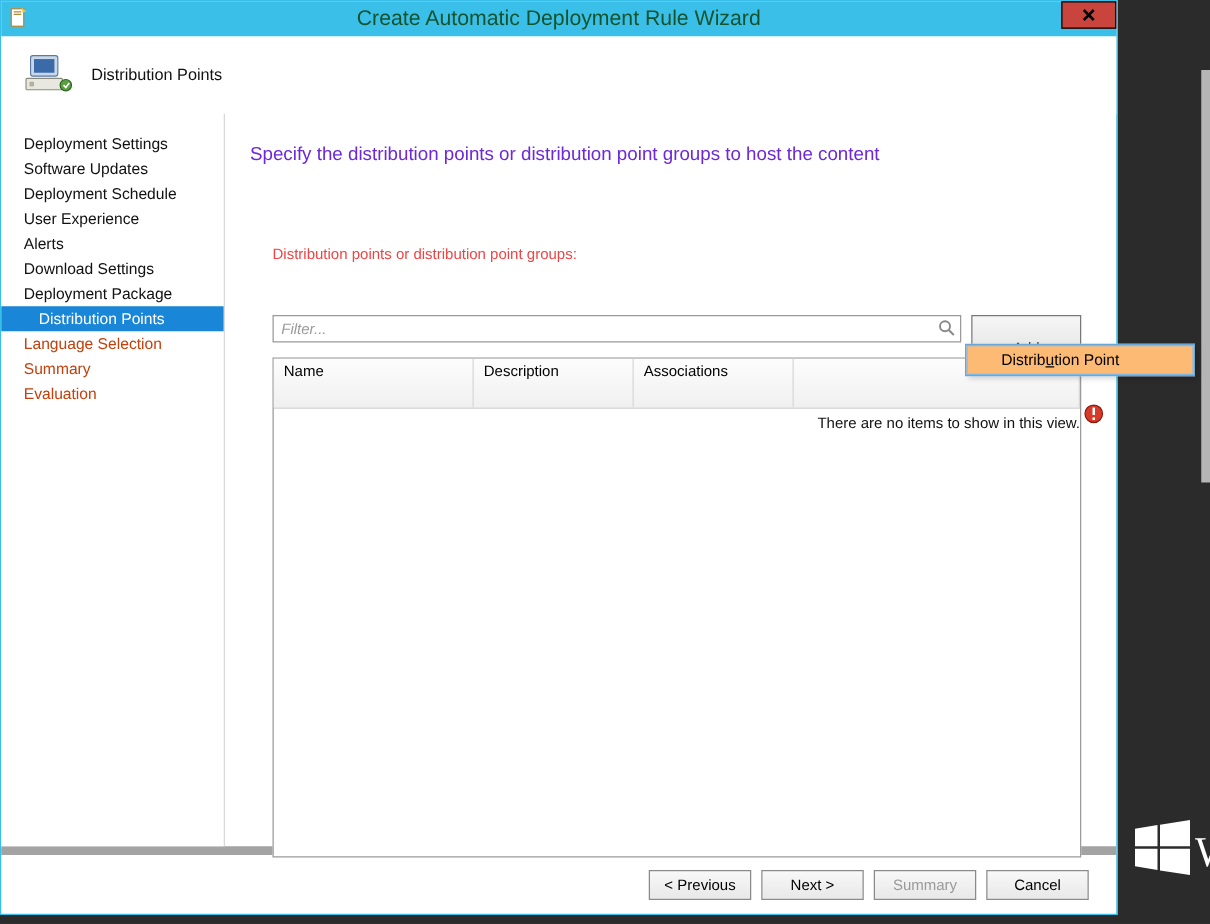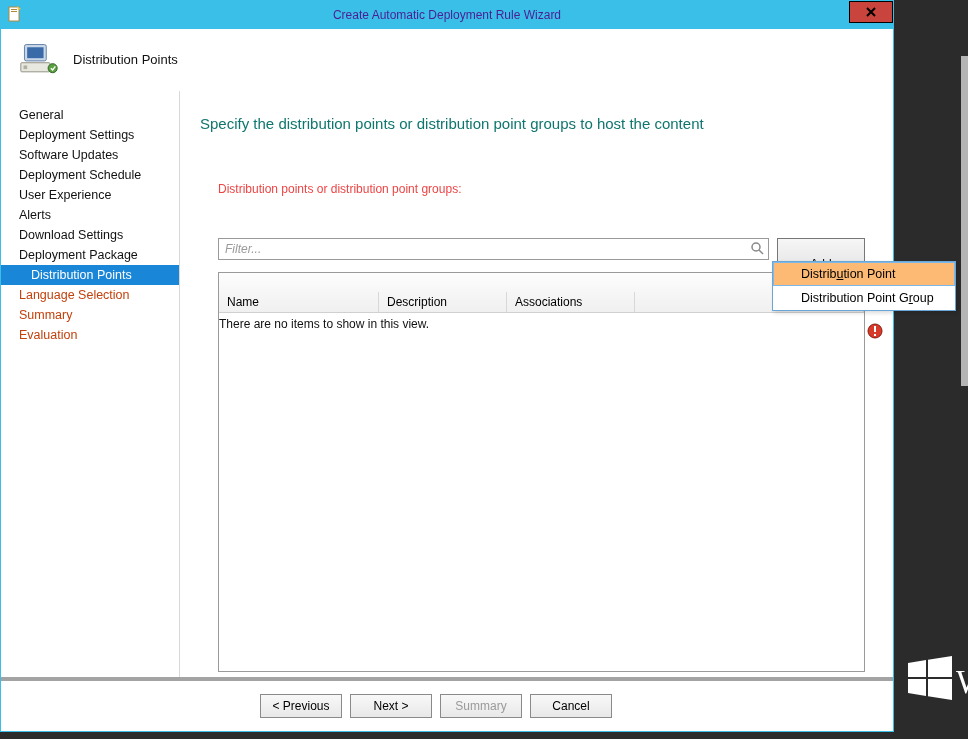--- a/index.html
+++ b/index.html
@@ -7,21 +7,21 @@
   .desktop { width: 968px; height: 739px; background: #2b2b2b; position: relative; overflow: hidden; }
   .window {
     position: absolute; left: 0; top: 0; width: 894px; height: 732px;
     background: #fff; border: 1px solid #3ac0e8;
   }
   .titlebar {
     height: 28px; background: #3ac0e8; display: flex; align-items: center;
     position: relative;
   }
   .titlebar .doc-icon { width: 20px; height: 20px; margin-left: 4px; display:flex; align-items:center; justify-content:center;}
-  .titlebar .title { position:absolute; left:0; right:0; text-align:center; font-size: 12px; color: #4c1d95; pointer-events:none;}
+  .titlebar .title { position:absolute; left:0; right:0; text-align:center; font-size: 17px; color: #14532d; pointer-events:none;}
   .titlebar .close-btn {
     position:absolute; right:0; top:0; width: 44px; height: 22px; background: #c8443c; border:1px solid #000;
     display:flex; align-items:center; justify-content:center; color:#000; font-weight:bold; font-size:14px;
   }
   .header-band {
     height: 62px; background: #fff; display:flex; align-items:center; padding-left: 18px; gap: 14px;
     border-bottom: 1px solid #fff;
   }
   .header-band .computer-icon { width:40px; height:40px; display:flex; align-items:center; justify-content:center;}
   .header-band .page-title { font-size: 13px; color:#111; }
@@ -35,56 +35,56 @@
     padding: 3px 0 3px 18px; font-size: 12.5px; color:#111; cursor:default; white-space:nowrap;
   }
   .sidebar .step.selected {
     background: #1a86d8; color:#fff; padding-left: 30px;
   }
   .sidebar .step.indent { padding-left: 30px; }
   .sidebar .step.disabled { color:#c2410c; }
   .content {
     flex:1; border-left: 1px solid #d8d8d8; padding: 24px 28px 10px 20px; position:relative;
   }
-  .instruction { color:#0f766e; font-size: 15px; margin-bottom: 50px; }
+  .instruction { color:#6d28d9; font-size: 15px; margin-bottom: 64px; }
   .sublabel { font-size: 12px; color:#ef4444; margin-bottom: 18px; padding-left: 18px;}
   .grid-area { padding-left: 18px; position:relative;}
   .toolbar-row { display:flex; gap:8px; align-items:stretch;margin-top:42px; }
   .filter-wrap { flex:1; position:relative; border:1px solid #9a9a9a; background:#fff; height:22px; display:flex; align-items:center;}
   .filter-wrap input {
     border:none; outline:none; flex:1; height:100%; padding:0 22px 0 6px; font-size:12px; color:#000; background:transparent;
   }
   .filter-wrap input::placeholder { color:#9a9a9a; font-style:italic;}
   .filter-wrap .search-icon { position:absolute; right:4px; top:2px; color:#888;}
   .add-btn {
     width: 88px; height:34px; border:1px solid #777; background: linear-gradient(#f6f6f6,#e4e4e4);
     display:flex; align-items:flex-end; justify-content:center; gap:14px; font-size:12px; position:relative; cursor:default;
   }
   .add-btn .tri { font-size:9px; position:absolute; right:6px;}
   .grid {
     border:1px solid #9a9a9a; height: 400px; margin-top: 0px; background:#fff;
   }
-  .grid-head { display:flex; background: linear-gradient(#fdfdfd,#f0f0f0); height:40px; border-bottom:1px solid #d0d0d0;align-items:flex-end;}
+  .grid-head { display:flex; background: linear-gradient(#fdfdfd,#f0f0f0); height:40px; border-bottom:1px solid #d0d0d0;}
   .grid-head .col { padding:3px 8px; font-size:12px; border-right:1px solid #d8d8d8;}
   .col-name{width:160px;} .col-desc{width:128px;} .col-assoc{width:128px;} .col-rest{flex:1; border-right:none;}
-  .empty-msg { text-align:left; padding-top: 4px; font-size:12px; color:#111;}
+  .empty-msg { text-align:right; padding-top: 4px; font-size:12px; color:#111;}
   .dropdown-menu {
     position:absolute; right: -92px; top: 22px; width: 184px; background:#fff; border:1px solid #6aa6d8;
     box-shadow: 2px 2px 4px rgba(0,0,0,0.15); z-index:10;
   }
   .dropdown-menu .mi {
     padding: 5px 8px 5px 28px; font-size:12.5px; cursor:default; position:relative; white-space:nowrap;
   }
   .dropdown-menu .mi.hover { background:#fdba74; border:1px solid #7cb8e8; padding:4px 22px 4px 27px;}
   .dropdown-menu .mi .ul { text-decoration: underline; }
   .error-badge {
     position:absolute; right: 10px; top: 232px; width:16px; height:16px;
   }
   .footer {
-    height: 54px; border-top:4px solid #a3a3a3; display:flex; align-items:center; justify-content:center;
+    height: 54px; border-top:7px solid #a3a3a3; display:flex; align-items:center; justify-content:flex-end;
     padding-right: 22px; gap: 8px;
   }
   .footer button {
     width: 82px; height: 24px; font-size:12px; border:1px solid #8a8a8a; background:linear-gradient(#f8f8f8,#e8e8e8);
     cursor:default;
   }
   .footer button:disabled { color:#9a9a9a; }
   .win-logo { position:absolute; right:-8px; bottom:18px; color:#fff; }
   .win-logo svg { display:block;}
   .scrollbar-stub { position:absolute; right:0; top:56px; width:7px; height:330px; background:#b5b5b5; border-radius:0;}
@@ -122,21 +122,20 @@
           <rect x="5" y="27" width="4" height="4" fill="#b0b0a0"></rect>
           <circle cx="37" cy="30" r="5" fill="#5aa040" stroke="#2a6020"></circle>
           <path d="M35 30 l2 2 l3 -4" stroke="#fff" stroke-width="1.5" fill="none"></path>
         </svg>
       </span>
       <div class="page-title">Distribution Points</div>
     </div>
 
     <div class="body">
       <div class="sidebar">
-        <div class="step">General</div>
         <div class="step">Deployment Settings</div>
         <div class="step">Software Updates</div>
         <div class="step">Deployment Schedule</div>
         <div class="step">User Experience</div>
         <div class="step">Alerts</div>
         <div class="step">Download Settings</div>
         <div class="step">Deployment Package</div>
         <div class="step indent selected">Distribution Points</div>
         <div class="step disabled">Language Selection</div>
         <div class="step disabled">Summary</div>
@@ -159,23 +158,20 @@
               </span>
             </div>
             <div class="add-btn">
               <span>Add</span>
               <span class="tri">▼</span>
 
               <div class="dropdown-menu">
                 <div class="mi hover">
                   <span>Distrib<span class="ul">u</span>tion Point</span>
                 </div>
-                <div class="mi">
-                  <span>Distribution Point G<span class="ul">r</span>oup</span>
-                </div>
               </div>
             </div>
           </div>
 
           <div class="grid">
             <div class="grid-head">
               <div class="col col-name">Name</div>
               <div class="col col-desc">Description</div>
               <div class="col col-assoc">Associations</div>
               <div class="col col-rest"></div>

